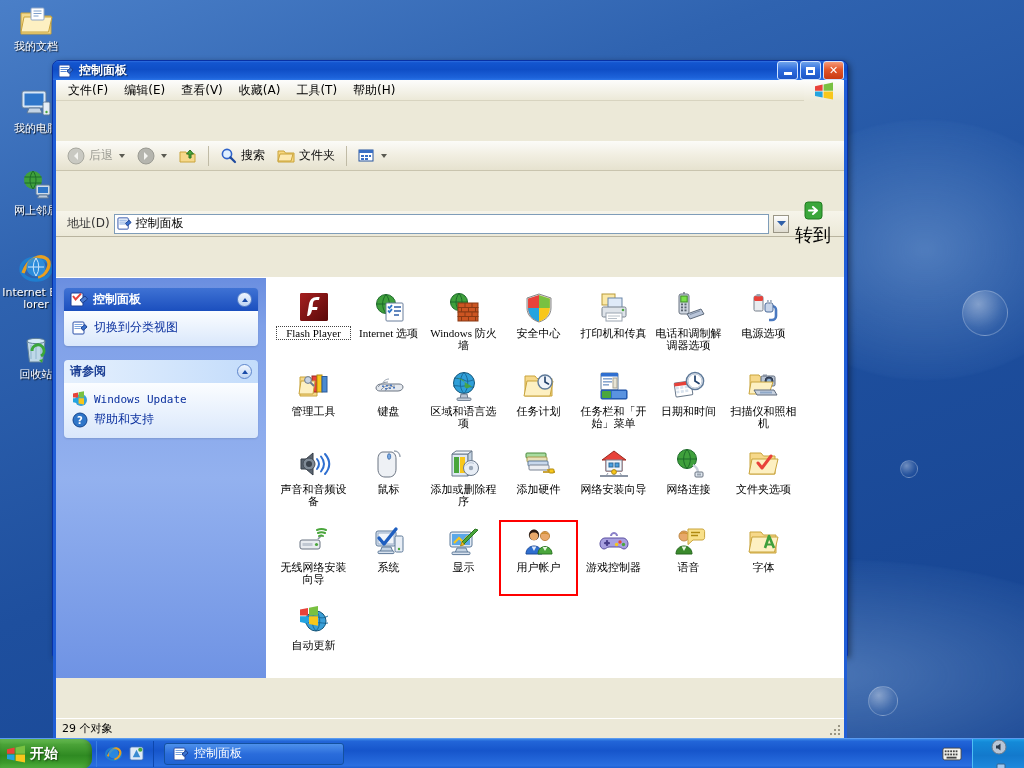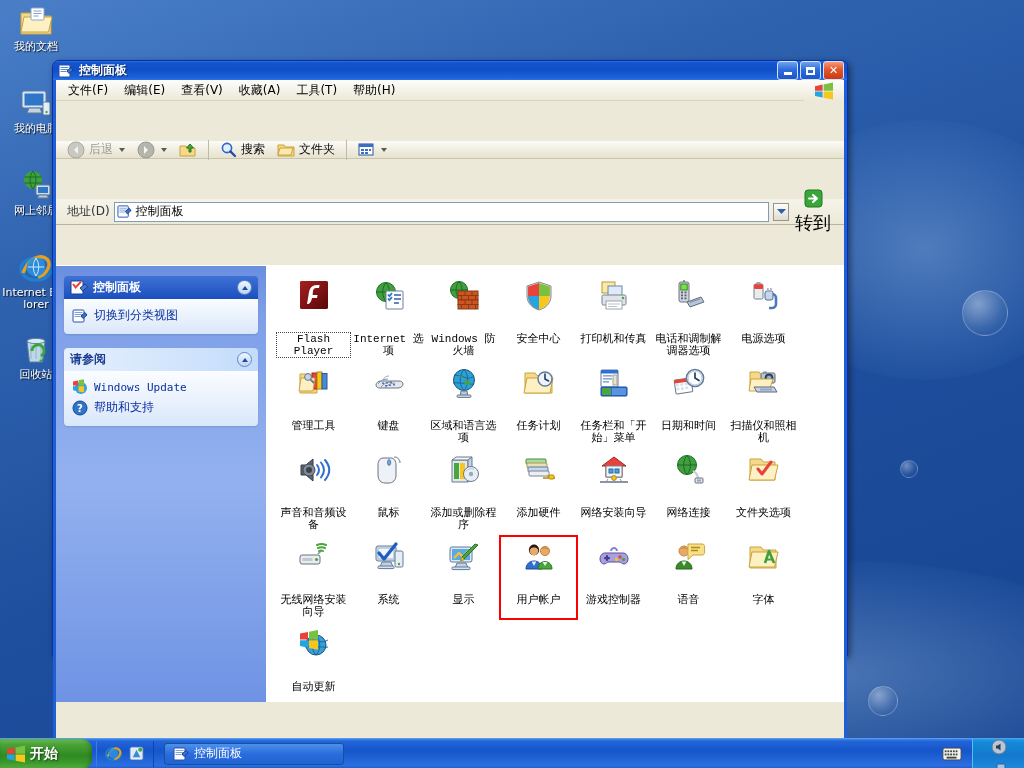--- a/index.html
+++ b/index.html
@@ -53,21 +53,21 @@
   
   #menubar { height:21px; background:linear-gradient(180deg,#fdfdfc,#ece9d8);
      display:flex; align-items:center; padding-left:4px; position:relative;
      border-bottom:1px solid #d8d4c0; }
   #menubar .mi { font-size:12px; color:#000; padding:2px 8px; white-space:nowrap;
      font-family:"DejaVu Sans","Liberation Sans",sans-serif; }
   #menubar .banner { position:absolute; right:0; top:0; width:40px; height:21px;
      background:linear-gradient(180deg,#fdfdfc,#ece9d8); display:flex; align-items:center; justify-content:center;}
 
   
-  #toolbar { height:18px; background:linear-gradient(180deg,#fbfbf8 0%,#f1eee1 50%,#e6e2cf 100%);
+  #toolbar { height:30px; background:linear-gradient(180deg,#fbfbf8 0%,#f1eee1 50%,#e6e2cf 100%);
      display:flex; align-items:center; padding-left:6px; gap:2px;
      border-bottom:1px solid #c9c4ae; }
   .tbi { display:flex; align-items:center; gap:4px; padding:3px 5px; font-size:12px; color:#0a0a0a;
      font-family:"DejaVu Sans","Liberation Sans",sans-serif; white-space:nowrap;}
   .tbi.dim { color:#9b9b93; }
   .sep { width:1px; height:20px; background:#c0bba6; margin:0 4px; }
   .caret { width:0;height:0;border-left:3.5px solid transparent;border-right:3.5px solid transparent;
      border-top:4px solid #5a5a52; margin-left:2px; }
 
   
@@ -101,22 +101,22 @@
   .panel-bd { background:linear-gradient(180deg,#fbfdff,#d9e7fb); padding:6px 6px 8px 6px; }
   .panel-link { display:flex; align-items:center; gap:6px; padding:2px 2px; font-size:12px;
      color:#0b309e; font-family:"DejaVu Sans","Liberation Sans",sans-serif; }
   .panel-link.mono { font-family:"DejaVu Sans Mono","Liberation Mono",monospace; font-size:11px;}
 
   #icon-pane { flex:1; background:#fff; position:relative; padding:10px 6px 0 10px; }
   #icon-grid { display:flex; flex-wrap:wrap; align-content:flex-start; }
   .cpi { width:75px; min-height:72px; margin:0 0 6px 0; display:flex; flex-direction:column;
      align-items:center; padding-top:4px; }
   .cpi .ic { width:32px; height:32px; position:relative; }
-  .cpi .cap { margin-top:21px; font-size:11px; line-height:12px; color:#000; text-align:center;
-     width:73px; font-family:Liberation Mono, monospace; }
+  .cpi .cap { margin-top:3px; font-size:11px; line-height:12px; color:#000; text-align:center;
+     width:73px; font-family:Liberation Serif, serif; }
   .cpi.selected .cap { outline:1px dotted #444; background:#fff; }
   .cpi.highlight { outline:2px solid #f00; }
 
   
   #statusbar { height:20px; background:#ece9d8; border-top:1px solid #fff;
      display:flex; align-items:center; padding-left:6px; position:relative;}
   #statusbar .st { font-size:11px; color:#000; font-family:"DejaVu Sans","Liberation Sans",sans-serif;}
   #grip { position:absolute; right:2px; bottom:1px; width:14px; height:14px; }
 
   

